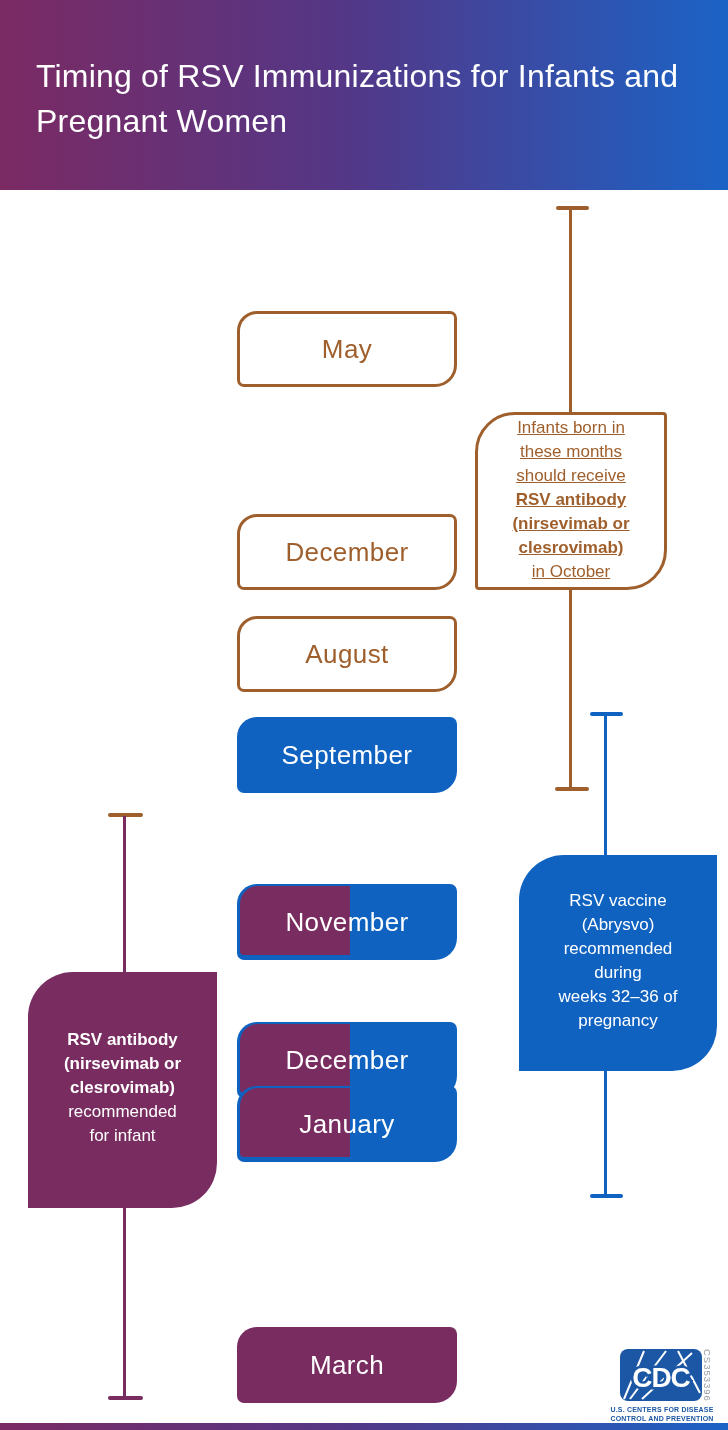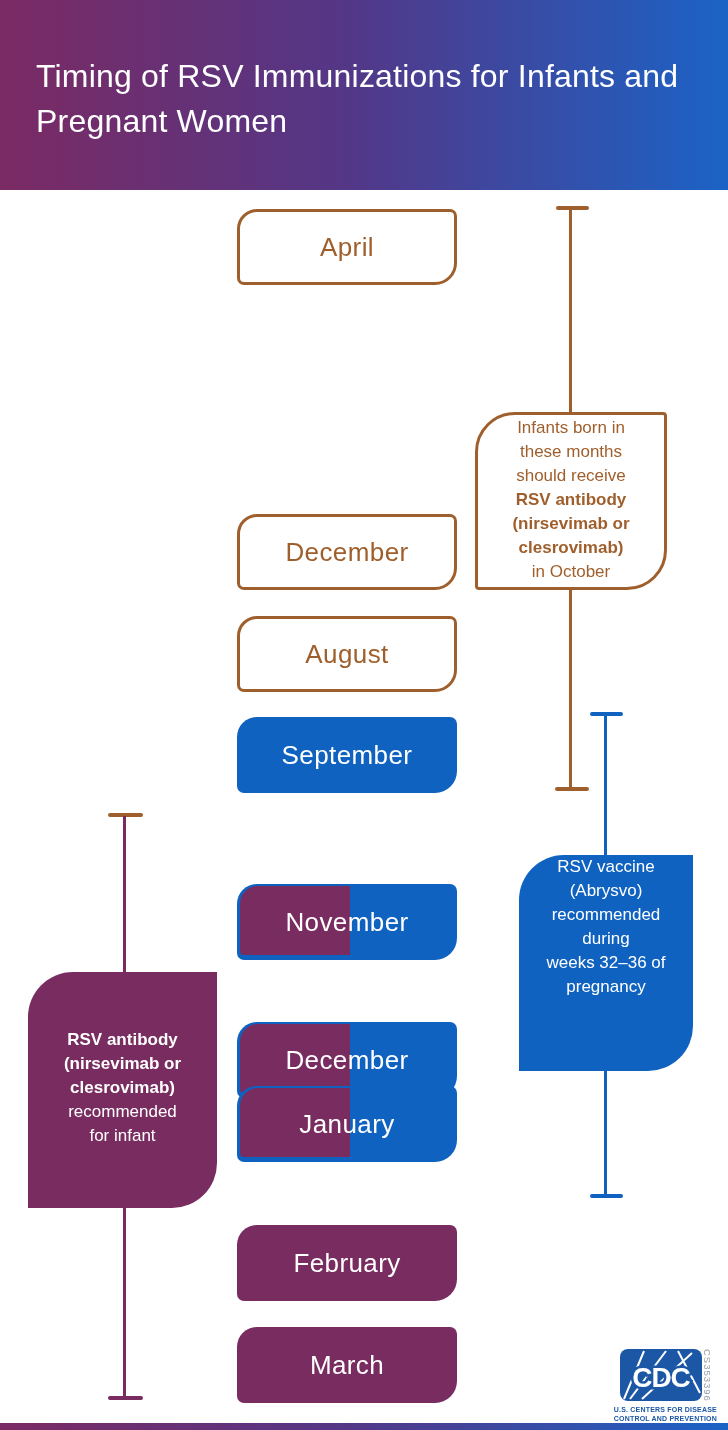--- a/index.html
+++ b/index.html
@@ -56,34 +56,34 @@
   
   .callout{
     position:absolute; box-sizing:border-box; z-index:2;
     text-align:center; white-space:pre-line;
     font-size:17px; line-height:24px;
   }
   .callout b{font-weight:700;}
   .co-brown{
     left:475px; top:412px; width:192px; height:178px;
     background:#fff; border:3px solid var(--brown); color:var(--brown);
-    border-radius:40px 4px 40px 4px; padding-top:1px;
+    border-radius:40px 4px 40px 4px; padding-top:1px;text-decoration:underline;
   }
   .co-blue{
-    left:519px; top:855px; width:174px; height:216px;
+    left:519px; top:855px; width:198px; height:216px;
     background:var(--blue); color:#fff;
-    border-radius:45px 0 45px 0; 
+    border-radius:45px 0 45px 0; padding-top:34px;
   }
   .co-plum{
     left:28px; top:972px; width:189px; height:236px;
     background:var(--plum); color:#fff;
     border-radius:45px 0 45px 0; padding-top:56px;
   }
   
-  .cdc{position:absolute; left:607px; top:1349px; width:110px; text-align:right;}
+  .cdc{position:absolute; left:607px; top:1349px; width:110px; text-align:center;}
   .cdc svg{display:block; margin:0 auto;}
   .cdc-l1,.cdc-l2{
     color:var(--logo-blue); font-size:7px; font-weight:700;
     letter-spacing:.2px; line-height:8.5px;
   }
   .cdc-l1{margin-top:3px;}
   .docnum{
     position:absolute; left:702px; top:1349px; height:70px;
     writing-mode:vertical-rl; color:var(--doc-gray);
     font-size:9.5px; letter-spacing:1px;
@@ -96,22 +96,22 @@
 </style>
 </head>
 <body>
 
 <div class="poster" style="--brown: #9f5f2c; --blue: #0f62c0; --plum: #782c60; --logo-blue: #1b57a5; --doc-gray: #9aa0a6; --grad-left: #7b2a63; --grad-mid: #533787; --grad-right: #1b63c6;">
 
   <header class="hdr">
     <h1>Timing of RSV Immunizations for Infants and Pregnant Women</h1>
   </header>
 
-  <div class="month outline m0">
-      <span class="mlabel">April</span>
+  <div class="month outline m1">
+      <span class="mlabel">May</span>
     </div>
   <div class="month outline m3">
       <span class="mlabel">December</span>
     </div>
   <div class="month outline m4">
       <span class="mlabel">August</span>
     </div>
   <div class="month blue m5">
       <span class="mlabel">September</span>
     </div>
@@ -119,23 +119,20 @@
       <span class="half"></span>
       <span class="mlabel">November</span>
     </div>
   <div class="month split m8">
       <span class="half"></span>
       <span class="mlabel">December</span>
     </div>
   <div class="month split m9">
       <span class="half"></span>
       <span class="mlabel">January</span>
-    </div>
-  <div class="month purple m10">
-      <span class="mlabel">February</span>
     </div>
   <div class="month purple m11">
       <span class="mlabel">March</span>
     </div>
 
   <div class="cap capbrown brown-cap-top"></div>
   <div class="vline lbrown brown-line"></div>
   <div class="cap capbrown brown-cap-bot"></div>
   <div class="callout co-brown"><span>Infants born in
 these months

